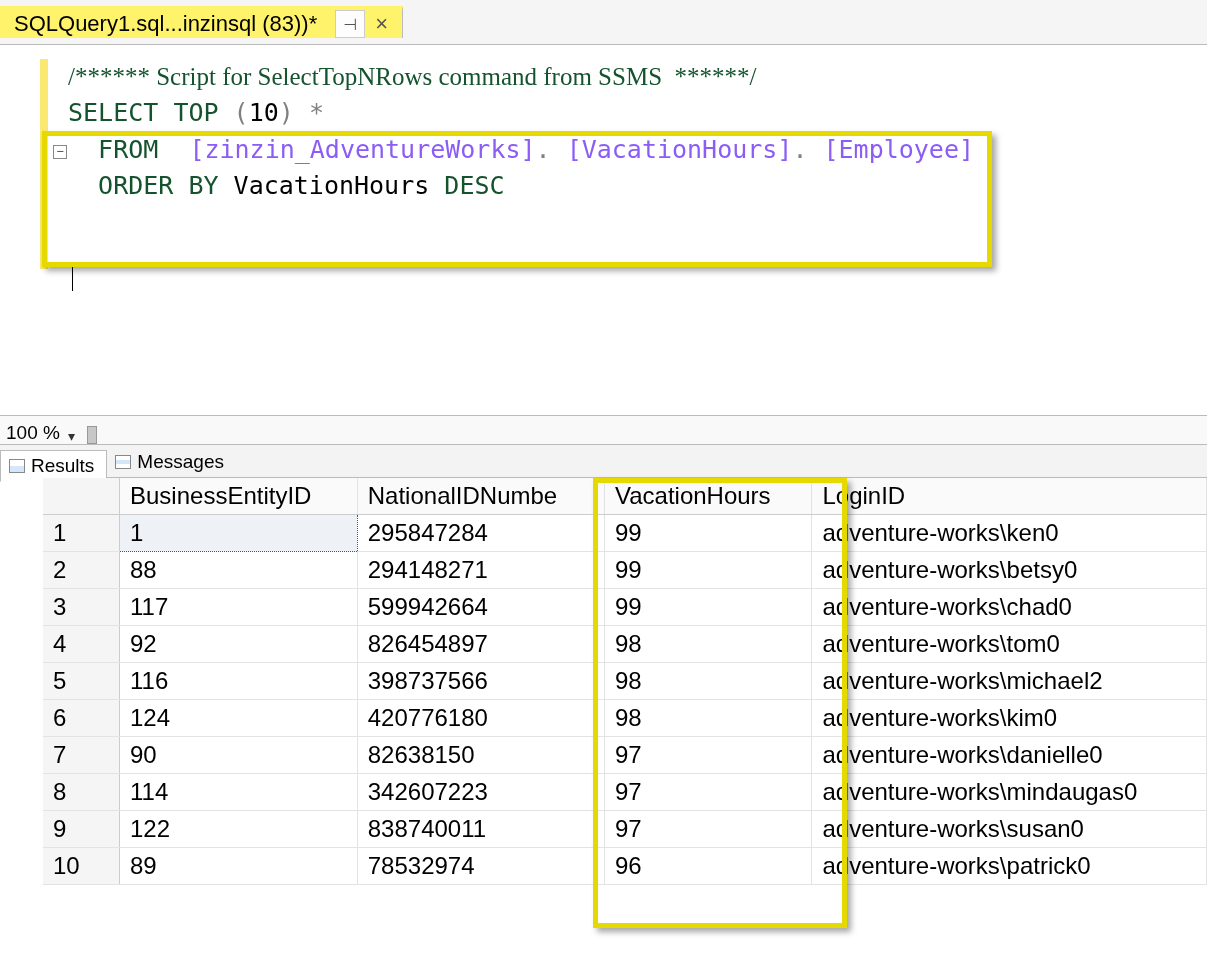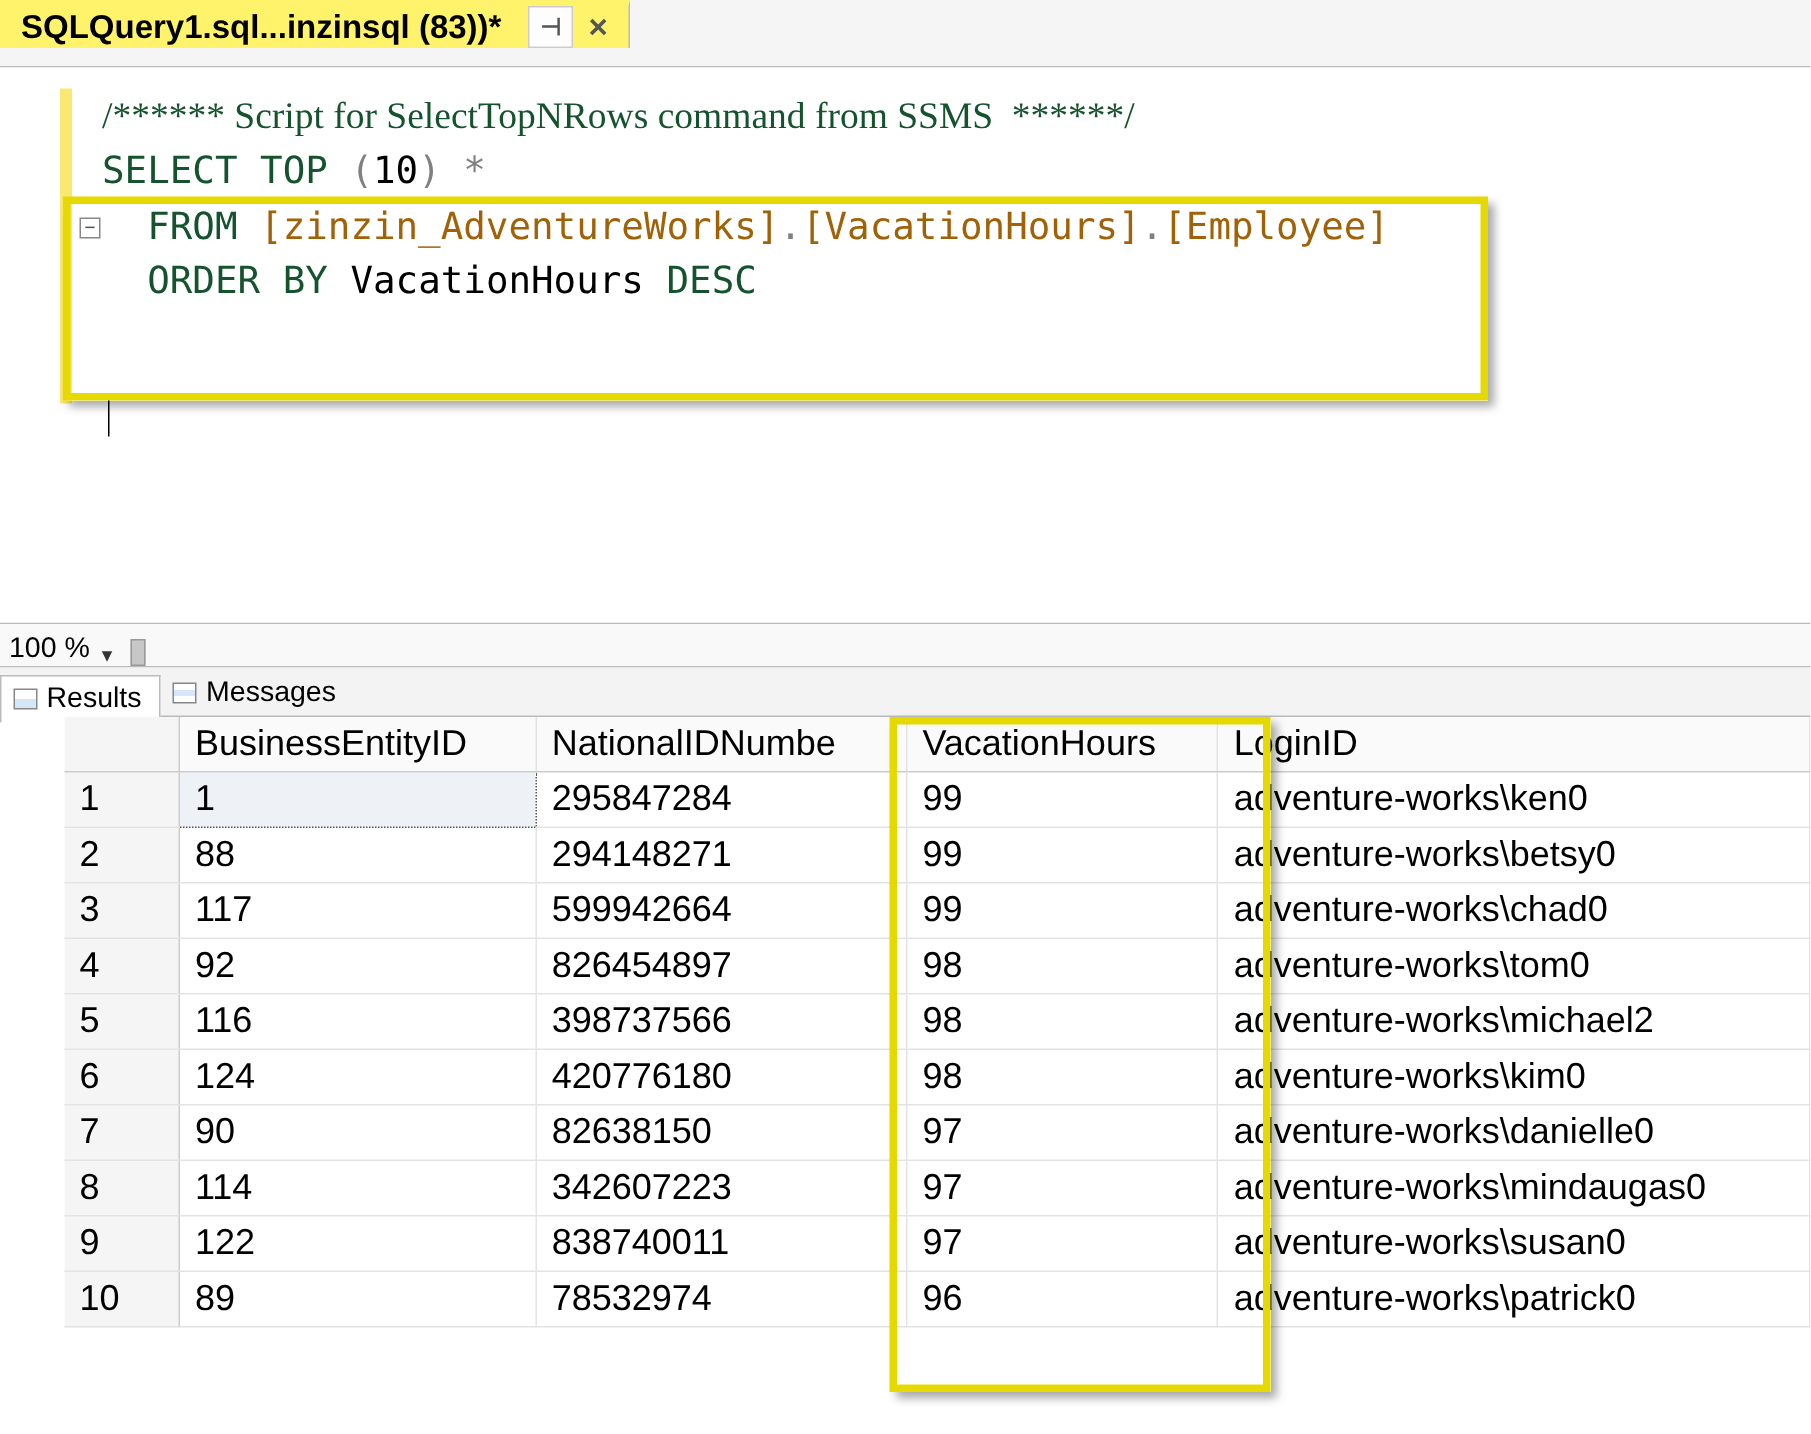--- a/index.html
+++ b/index.html
@@ -6,25 +6,24 @@
     margin: 0;
     padding: 0;
     font-family: "Segoe UI", Tahoma, sans-serif;
     background: #fff;
     width: 1207px;
     height: 956px;
     overflow: hidden;
   }
   .tab-bar {
     display: flex;
-    align-items: flex-start;
+    align-items: center;
     height: 44px;
     background: #f5f5f5;
     border-bottom: 1px solid #bbb;
-    font-weight: bold;
   }
   .tab {
     display: flex;
     align-items: center;
     padding: 0 14px;
     font-size: 22px;
     background: #fff36b;
     border-top: 4px solid #fff36b;
     border-right: 1px solid #bbb;
     position: relative;
@@ -62,21 +61,21 @@
     width: 8px;
     height: 210px;
     background: #fbe870;
   }
   .code {
     padding: 14px 0 0 68px;
     white-space: pre;
   }
   .kw { color: #14532d; }
   .punct { color: #808080; }
-  .ident { color: #a16207; }
+  .ident { color: #8b5cf6; margin-left: 16px; }
   .comment { color: #14532d; font-family: Liberation Serif, serif; }
   .star { color: #808080; }
   .highlight-box {
     position: absolute;
     border: 5px solid #e6d900;
     box-shadow: 4px 4px 6px rgba(0,0,0,0.35);
     pointer-events: none;
   }
   .hl-query {
     left: 42px;

